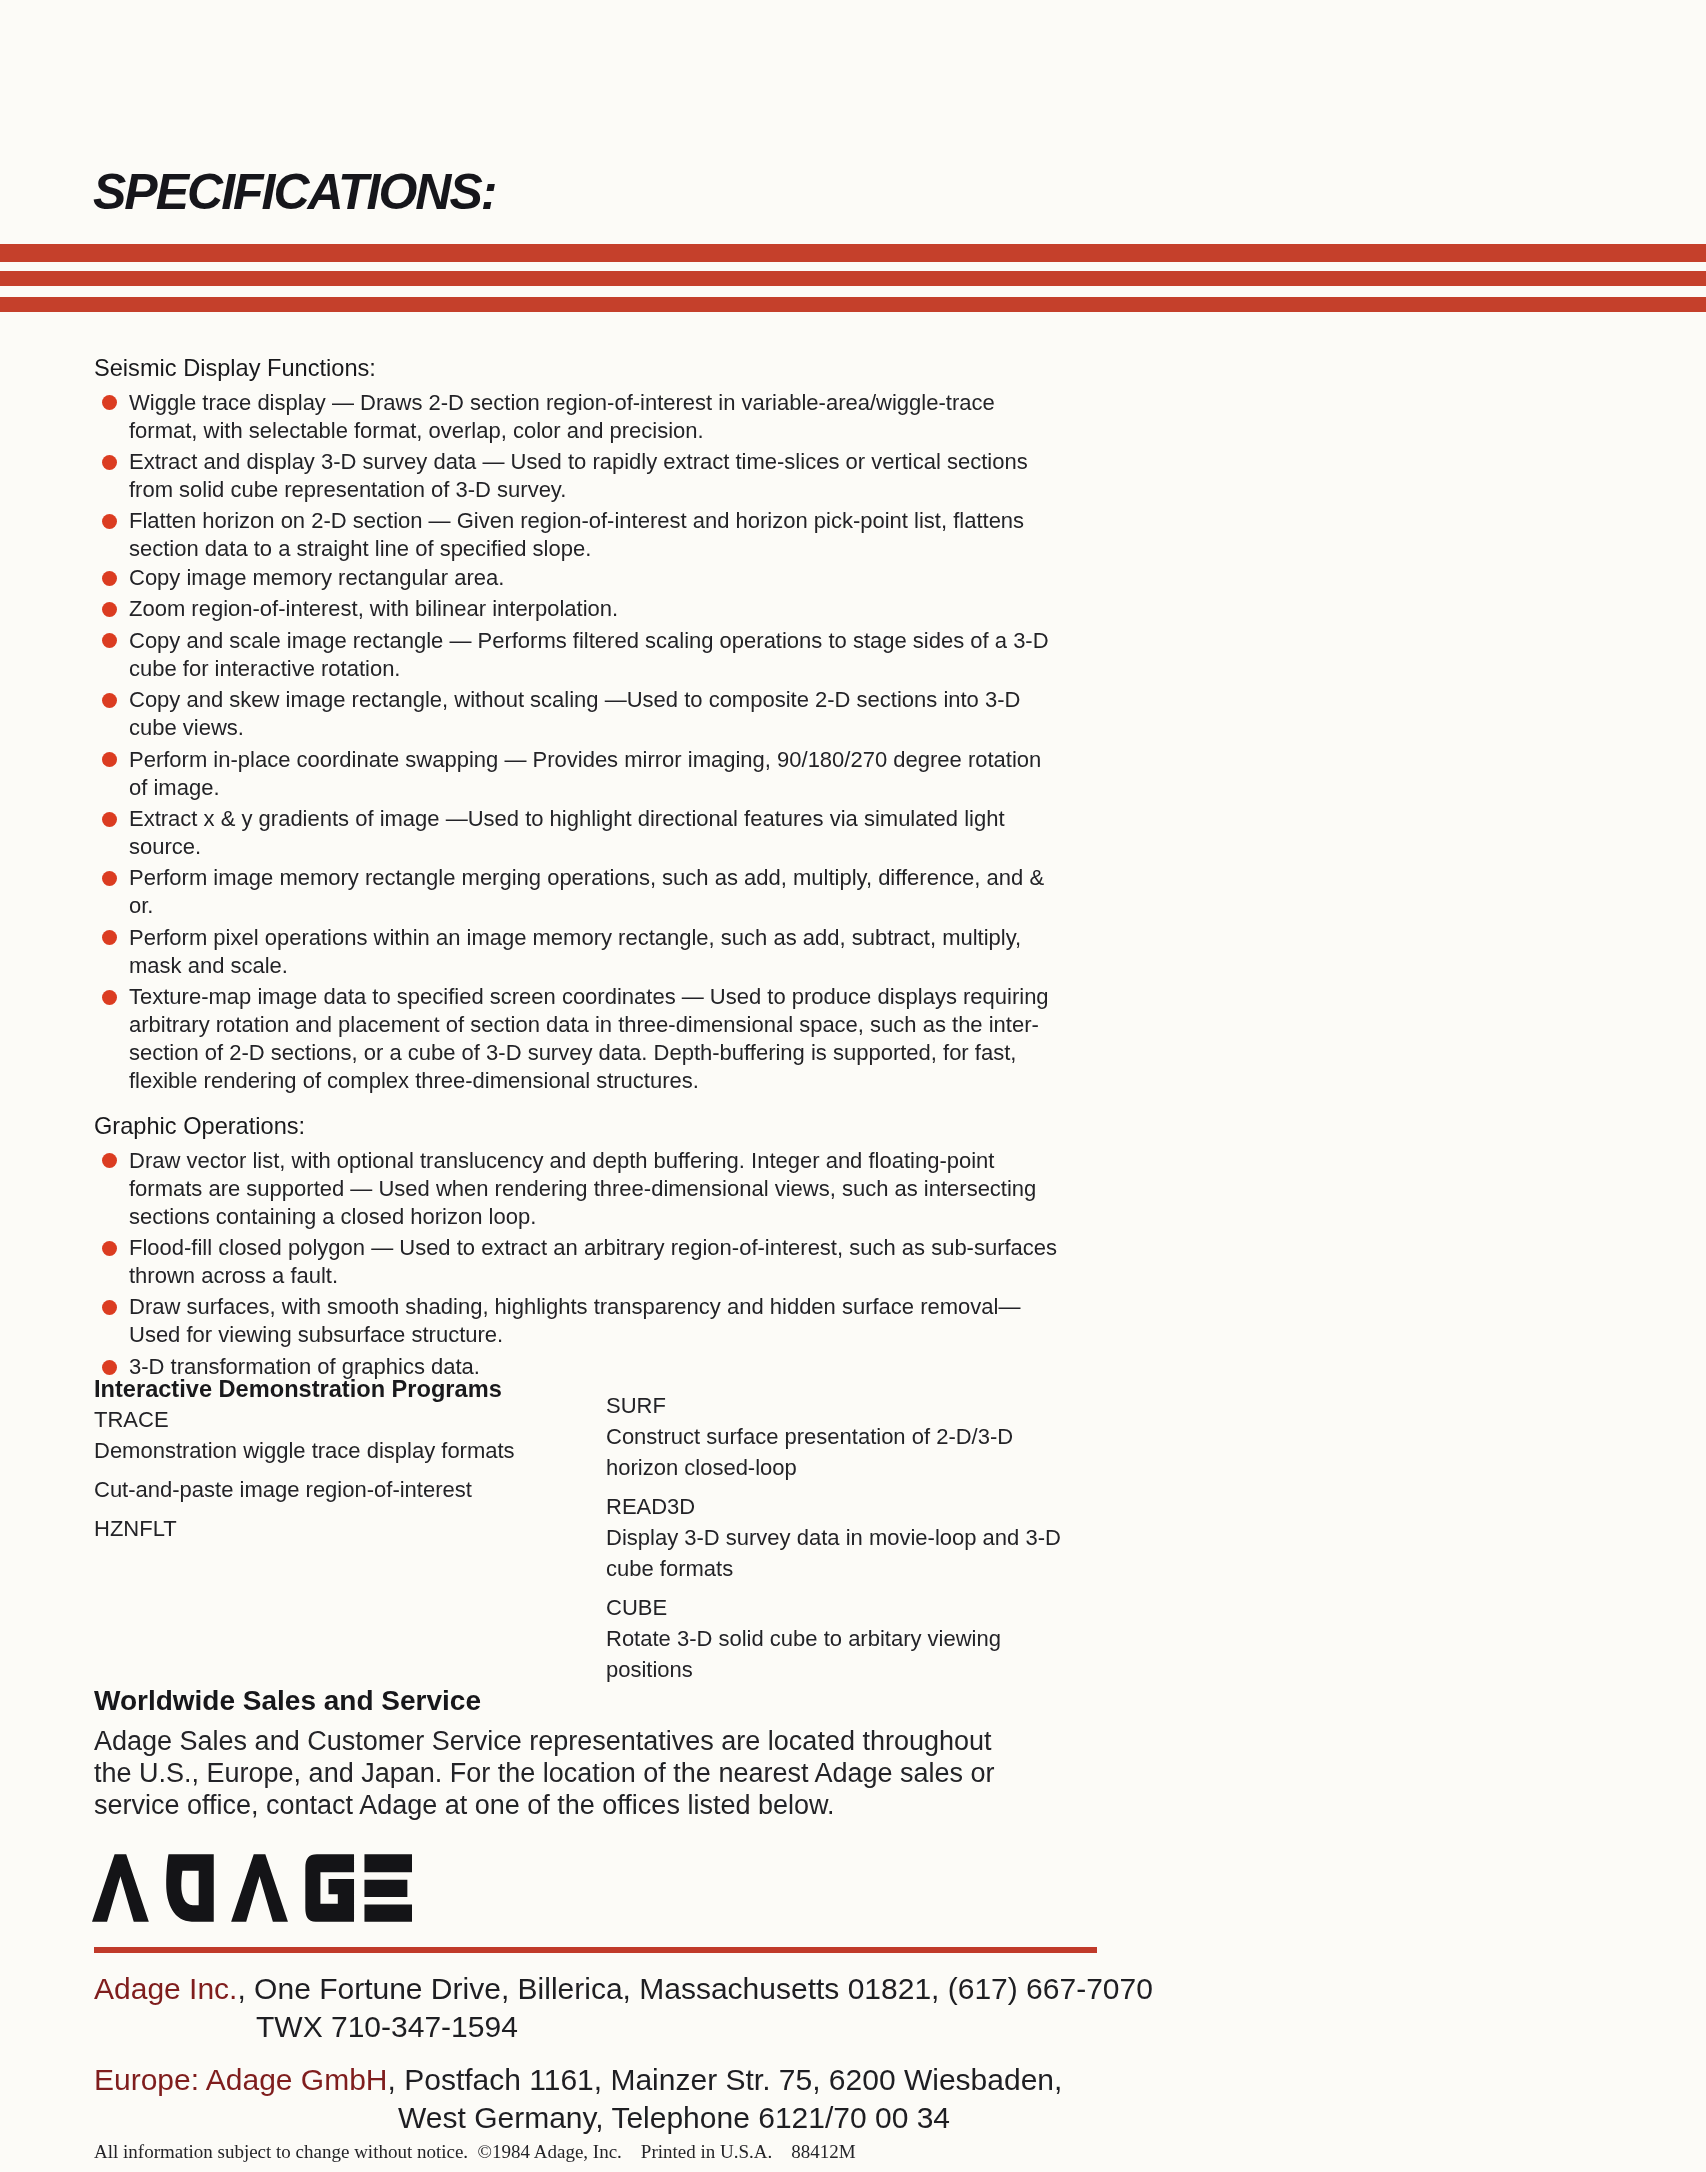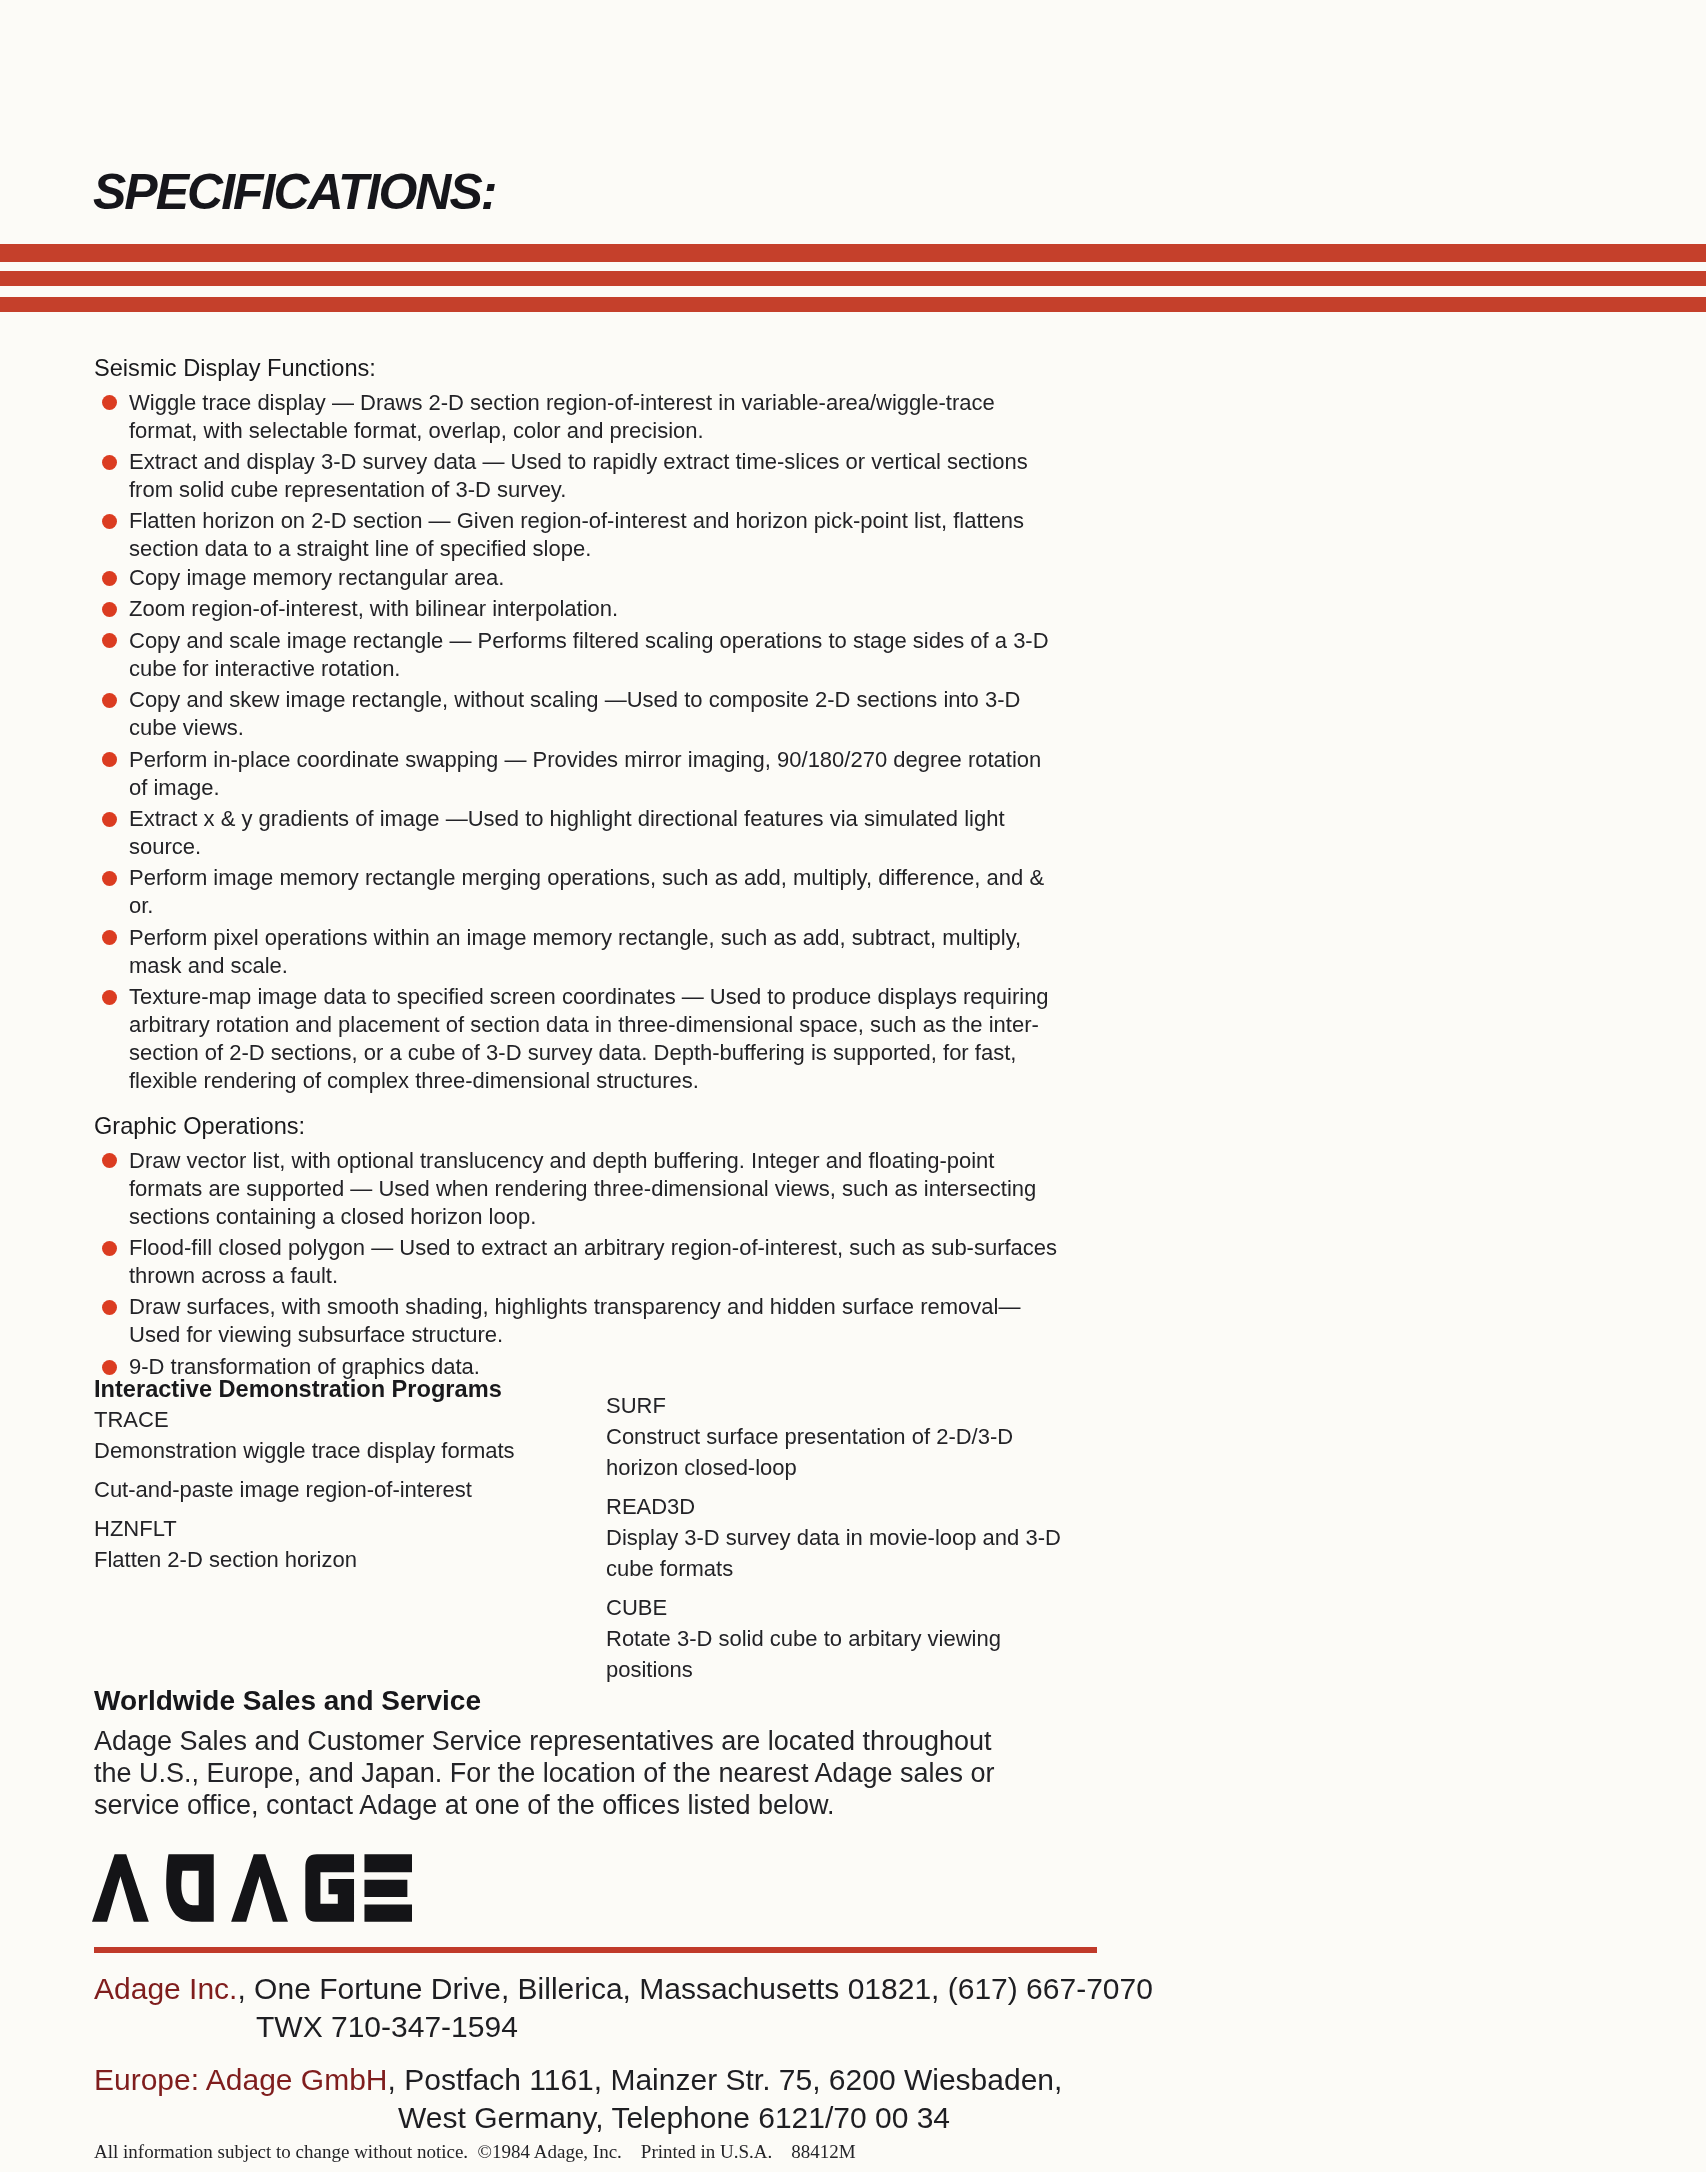--- a/index.html
+++ b/index.html
@@ -124,37 +124,36 @@
     <div class="item">
       <span class="dot"></span>
       <span class="itext">Flood-fill closed polygon — Used to extract an arbitrary region-of-interest, such as sub-surfaces thrown across a fault.</span>
     </div>
     <div class="item">
       <span class="dot"></span>
       <span class="itext">Draw surfaces, with smooth shading, highlights transparency and hidden surface removal— Used for viewing subsurface structure.</span>
     </div>
     <div class="item">
       <span class="dot"></span>
-      <span class="itext">9-D transformation of graphics data.</span>
+      <span class="itext">3-D transformation of graphics data.</span>
     </div>
   </div>
 
   <div class="demo-h">Interactive Demonstration Programs</div>
 
   <div class="demo-col demo-left">
     <div class="prog">
       <div>TRACE</div>
       <div>Demonstration wiggle trace display formats</div>
     </div>
     <div class="prog">
       <div>Cut-and-paste image region-of-interest</div>
     </div>
     <div class="prog">
       <div>HZNFLT</div>
-      <div>Flatten 2-D section horizon</div>
     </div>
   </div>
 
   <div class="demo-col demo-right">
     <div class="prog">
       <div>SURF</div>
       <div>Construct surface presentation of 2-D/3-D horizon closed-loop</div>
     </div>
     <div class="prog">
       <div>READ3D</div>

